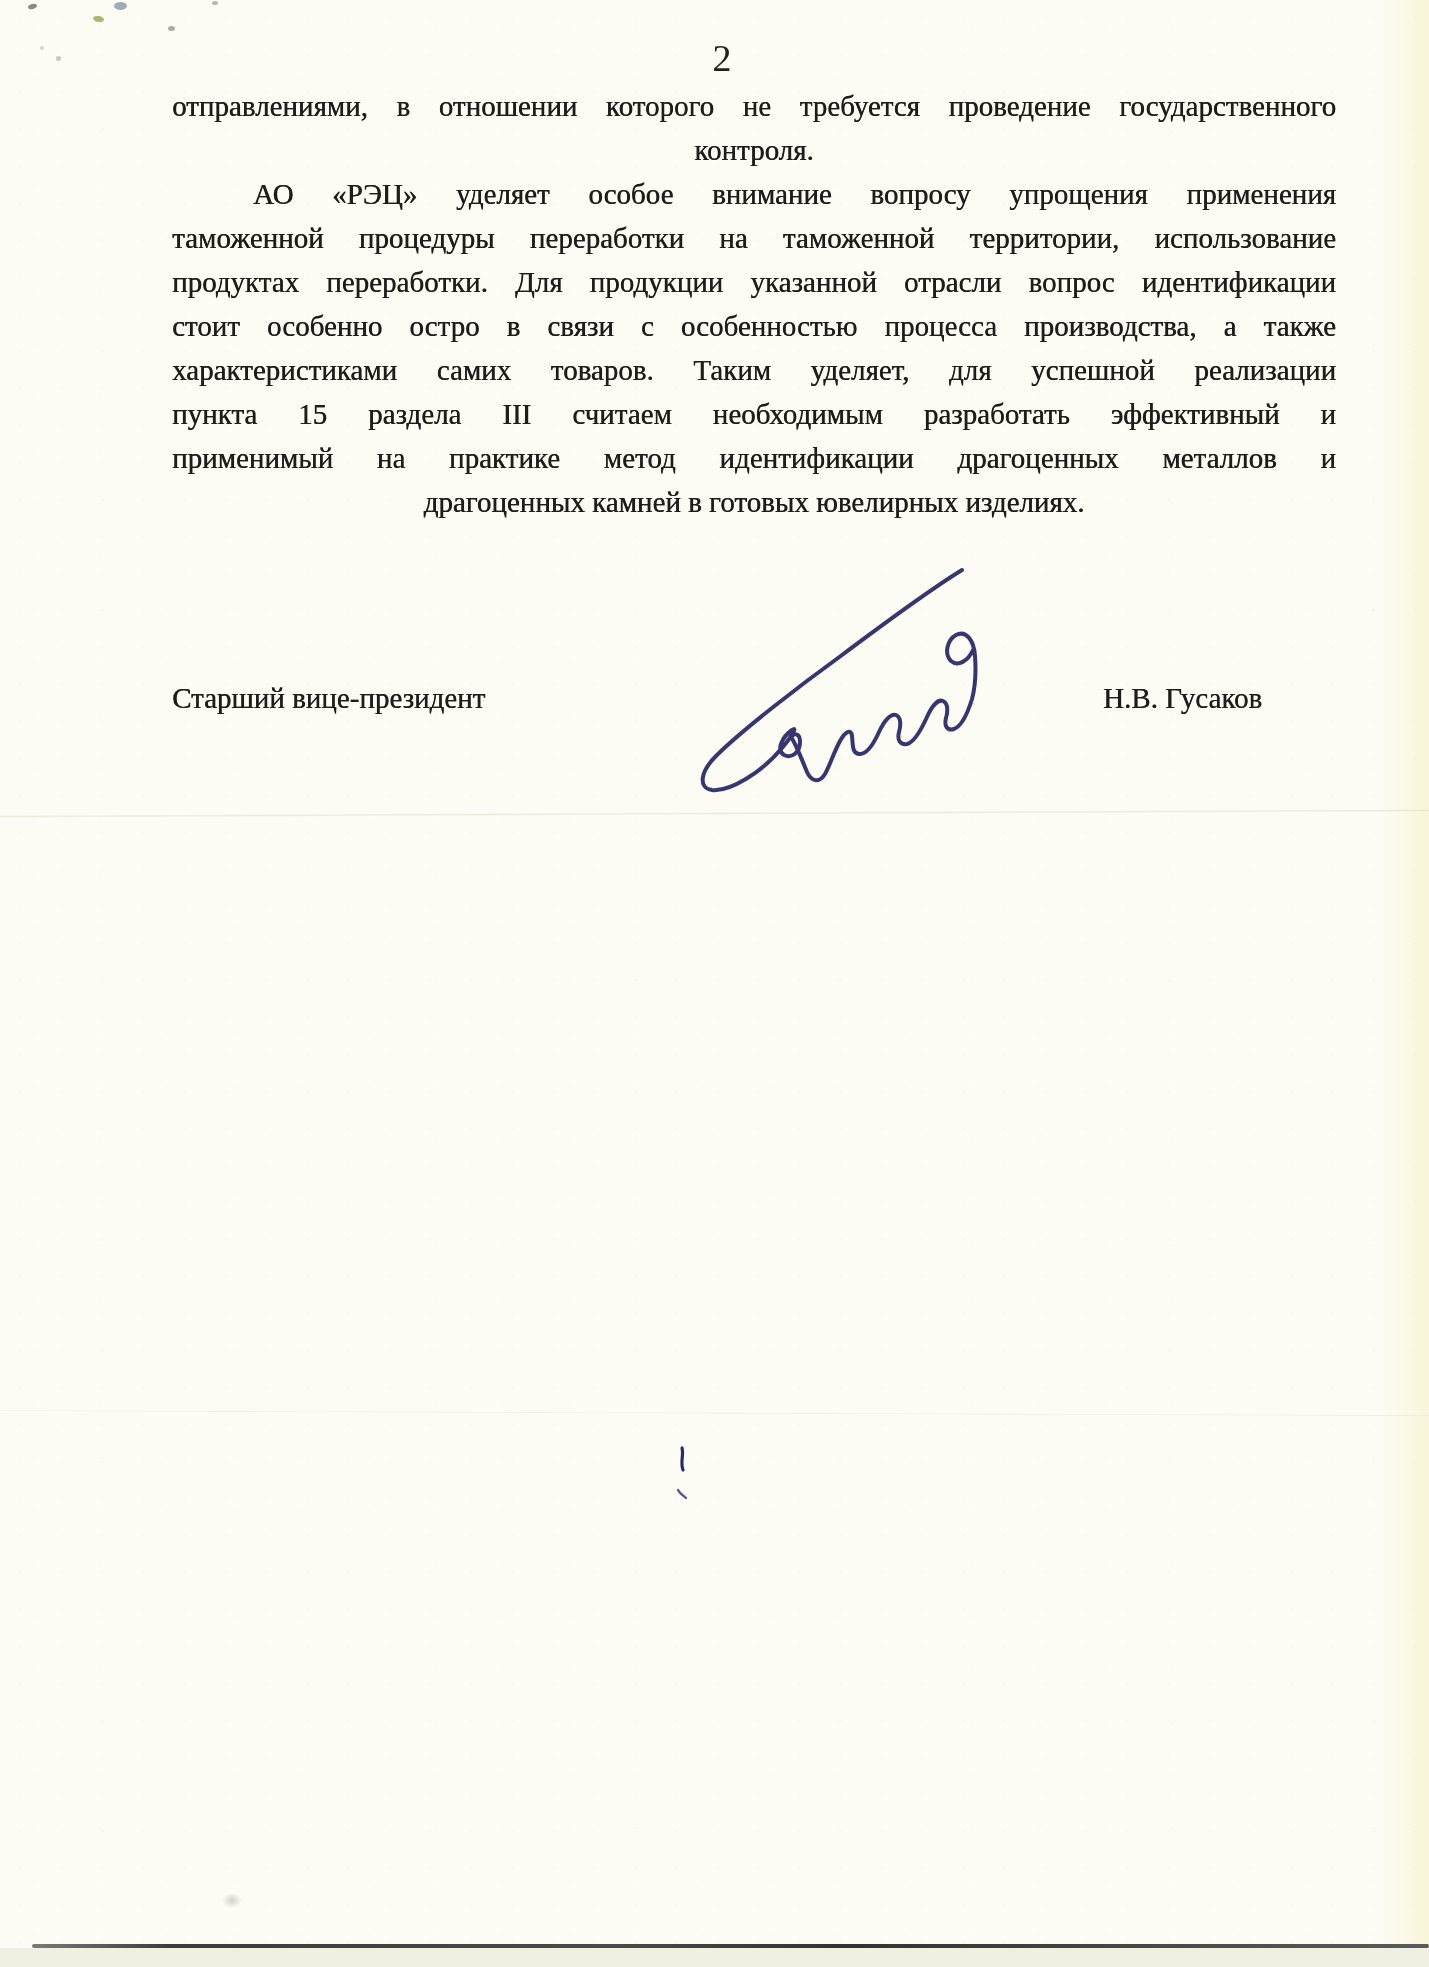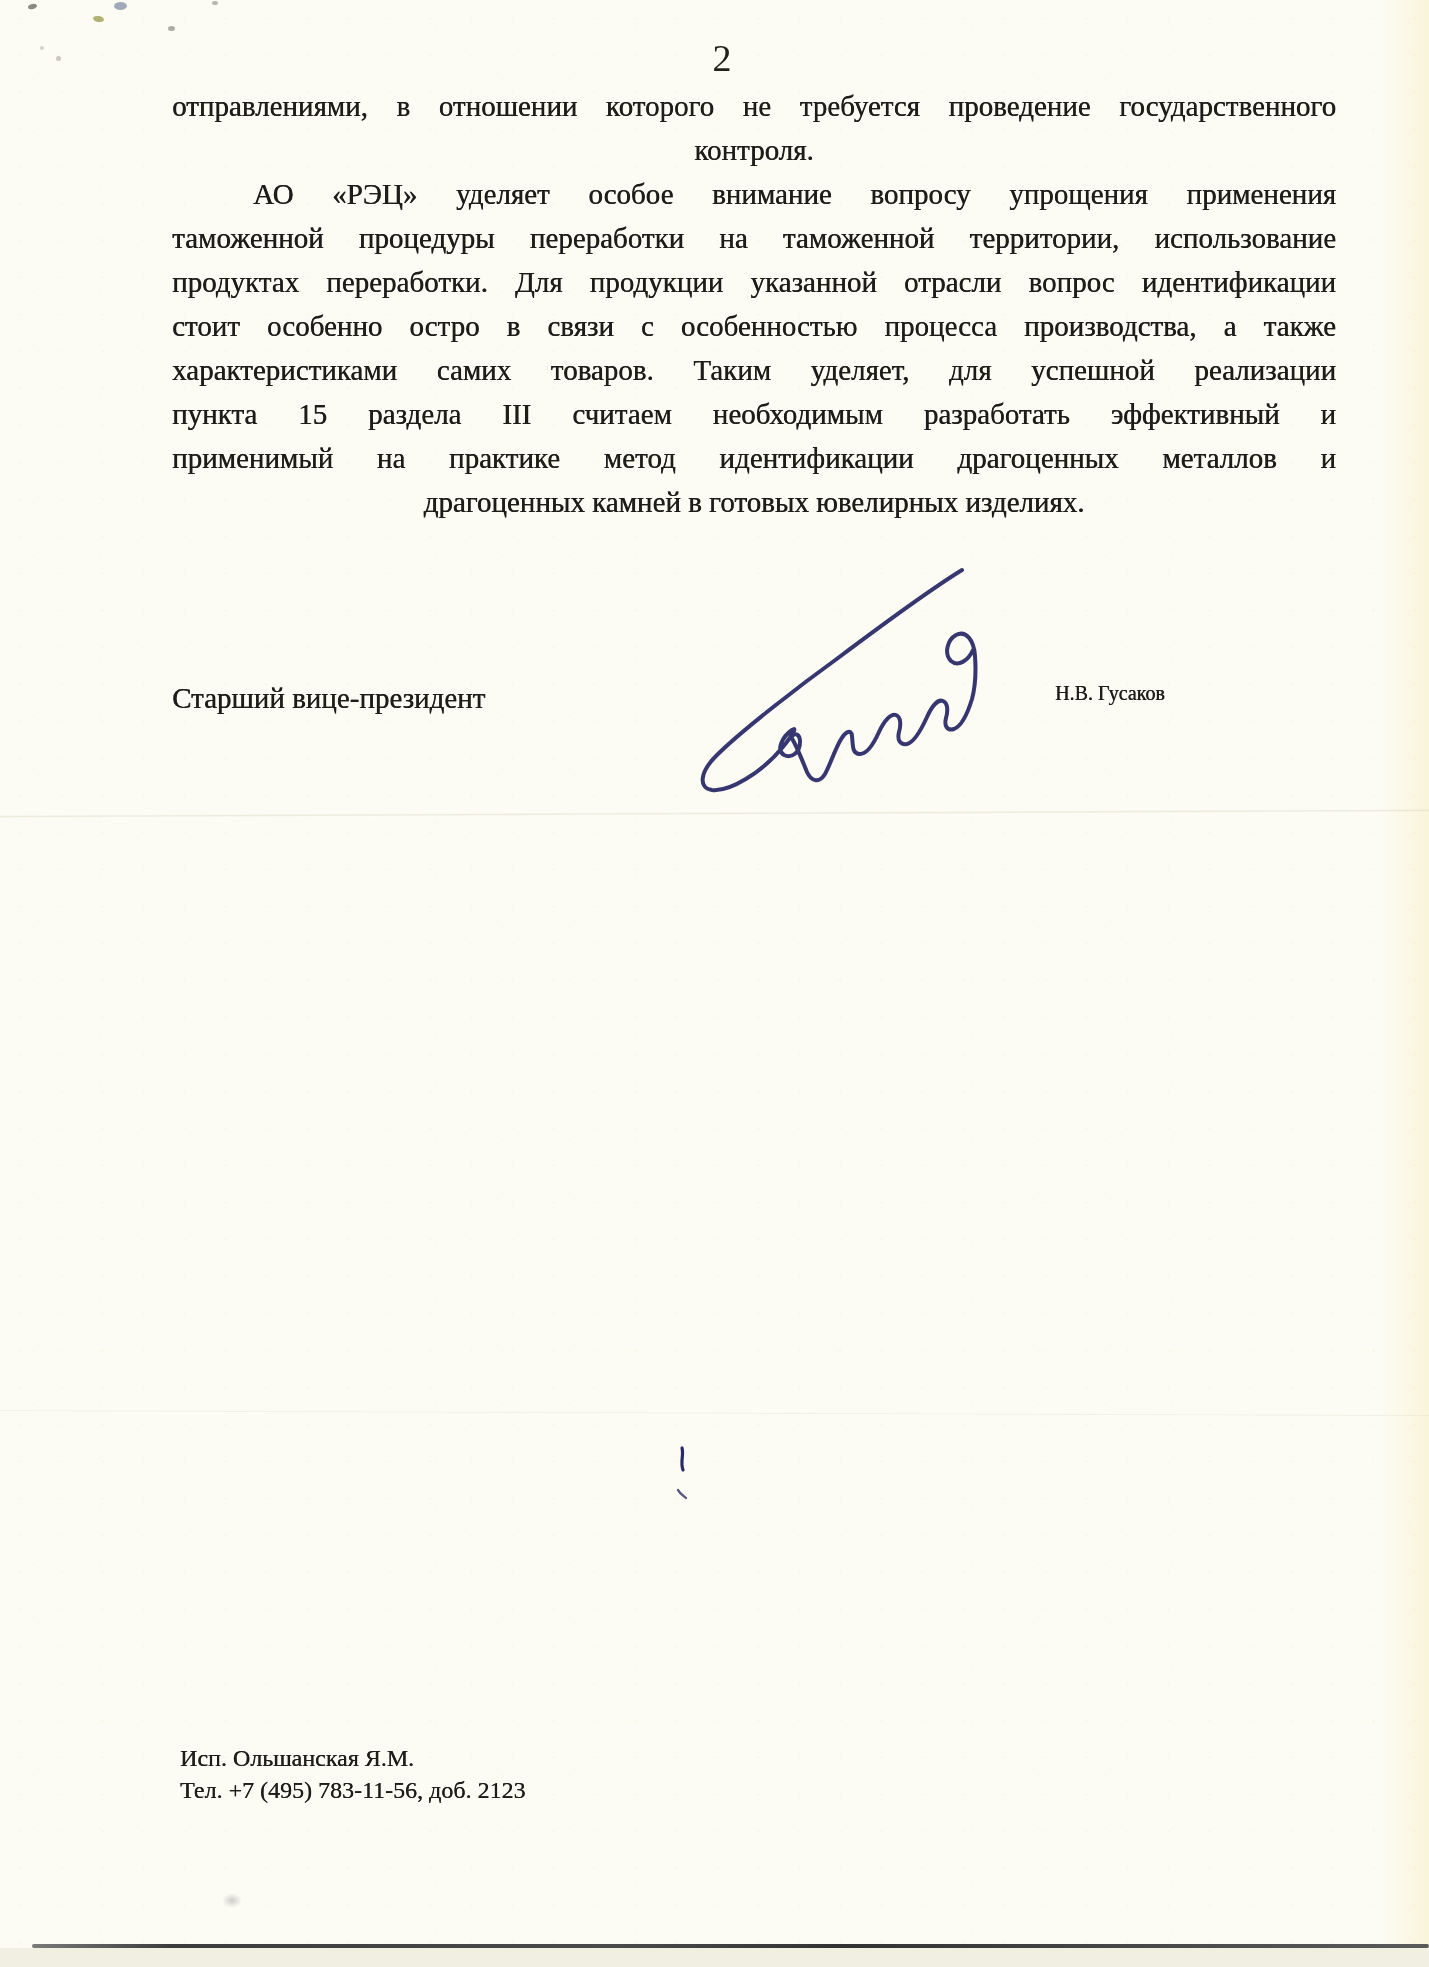--- a/index.html
+++ b/index.html
@@ -27,22 +27,22 @@
     text-shadow:0.4px 0 0 currentColor;
   }
   .line { text-align:center; }
   .line.j { text-align:justify; text-align-last:justify; }
   .line.indent { text-indent:81px; }
   .signer-title {
     position:absolute; left:172px; top:682px;
     font-size:29px; text-shadow:0.4px 0 0 currentColor;
   }
   .signer-name {
-    position:absolute; left:1055px; top:682px;
-    font-size:20px; text-shadow:0.4px 0 0 currentColor;
+    position:absolute; left:1103px; top:682px;
+    font-size:29px; text-shadow:0.4px 0 0 currentColor;
   }
   .signature-svg { position:absolute; left:690px; top:560px; }
   .footer-block {
     position:absolute; left:180px; top:1742px;
     font-size:24px; line-height:32px;
     text-shadow:0.3px 0 0 currentColor;
   }
   .ink-marks-svg { position:absolute; left:672px; top:1446px; }
   .speck { position:absolute; border-radius:50%; }
   .speck-1 { left:28px;  top:4px;  width:9px;  height:5px; background:#6b6b60; opacity:.8; transform:rotate(-15deg); }
@@ -127,24 +127,20 @@
              C 284 80 276 70 266 75
              C 257 80 254 94 261 101
              C 268 107 278 101 283 90" fill="none" stroke="#2b2b68" stroke-width="4" stroke-linecap="round" opacity="0.95"></path>
   </svg>
 
   <svg class="ink-marks-svg" width="24" height="60" viewBox="0 0 24 60" aria-hidden="true">
     <path d="M 10 2 C 12 9 8 16 11 24" fill="none" stroke="#2b2b68" stroke-width="3.2" stroke-linecap="round"></path>
     <path d="M 6 44 C 8 48 12 50 14 52" fill="none" stroke="#2b2b68" stroke-width="2.4" stroke-linecap="round" opacity="0.8"></path>
   </svg>
 
-  <div class="footer-block">
-    <div>Исп. Ольшанская Я.М.</div>
-    <div>Тел. +7 (495) 783-11-56, доб. 2123</div>
-  </div>
 
   <div class="speck speck-1"></div>
   <div class="speck speck-2"></div>
   <div class="speck speck-3"></div>
   <div class="speck speck-4"></div>
   <div class="speck speck-5"></div>
   <div class="speck speck-6"></div>
   <div class="speck speck-7"></div>
   <div class="smudge"></div>
   <div class="crease-1"></div>

